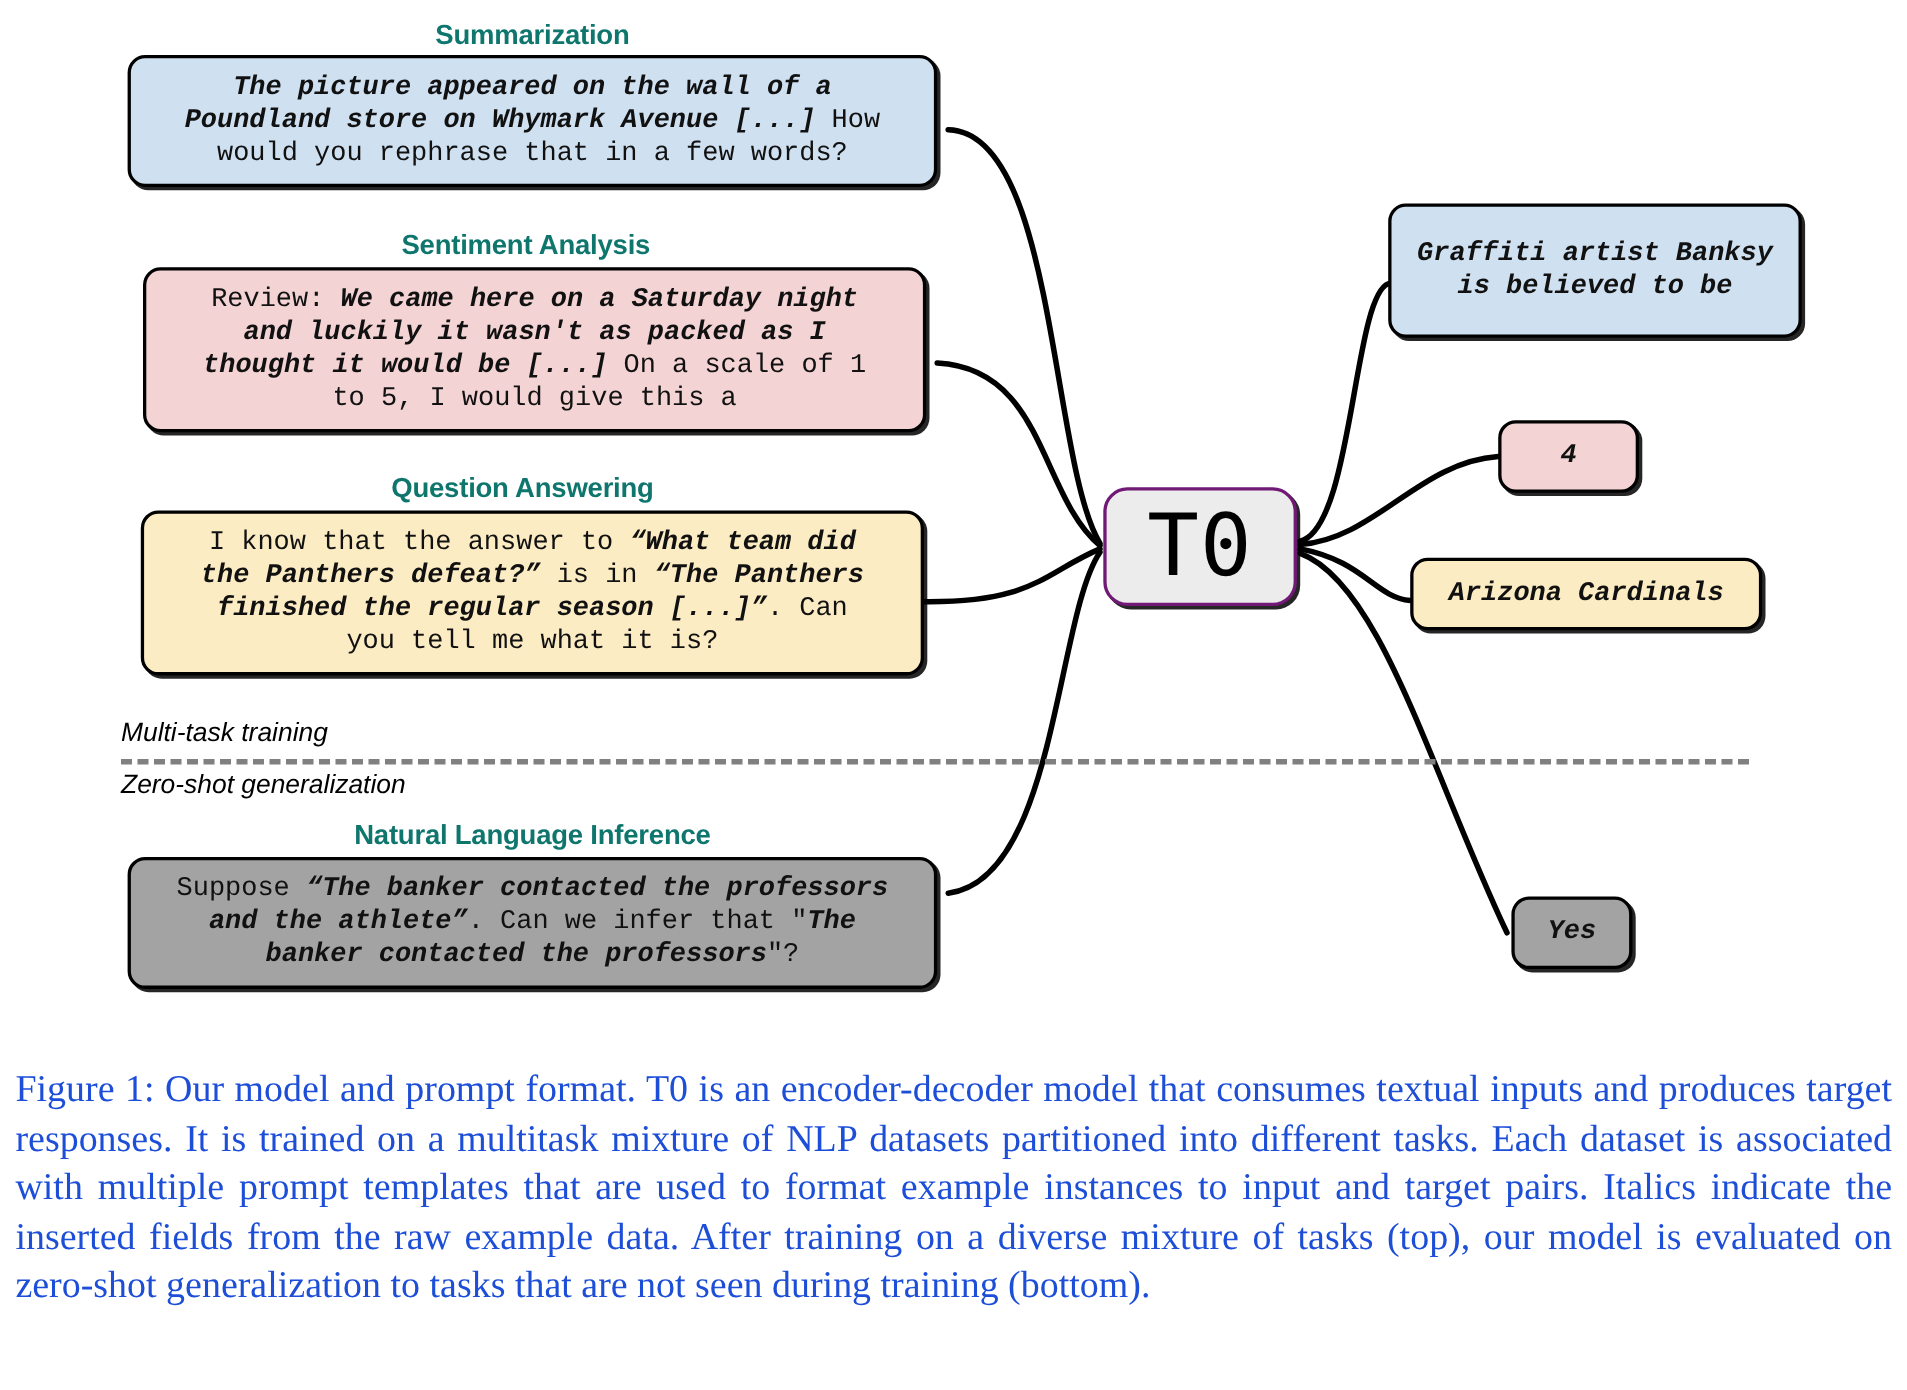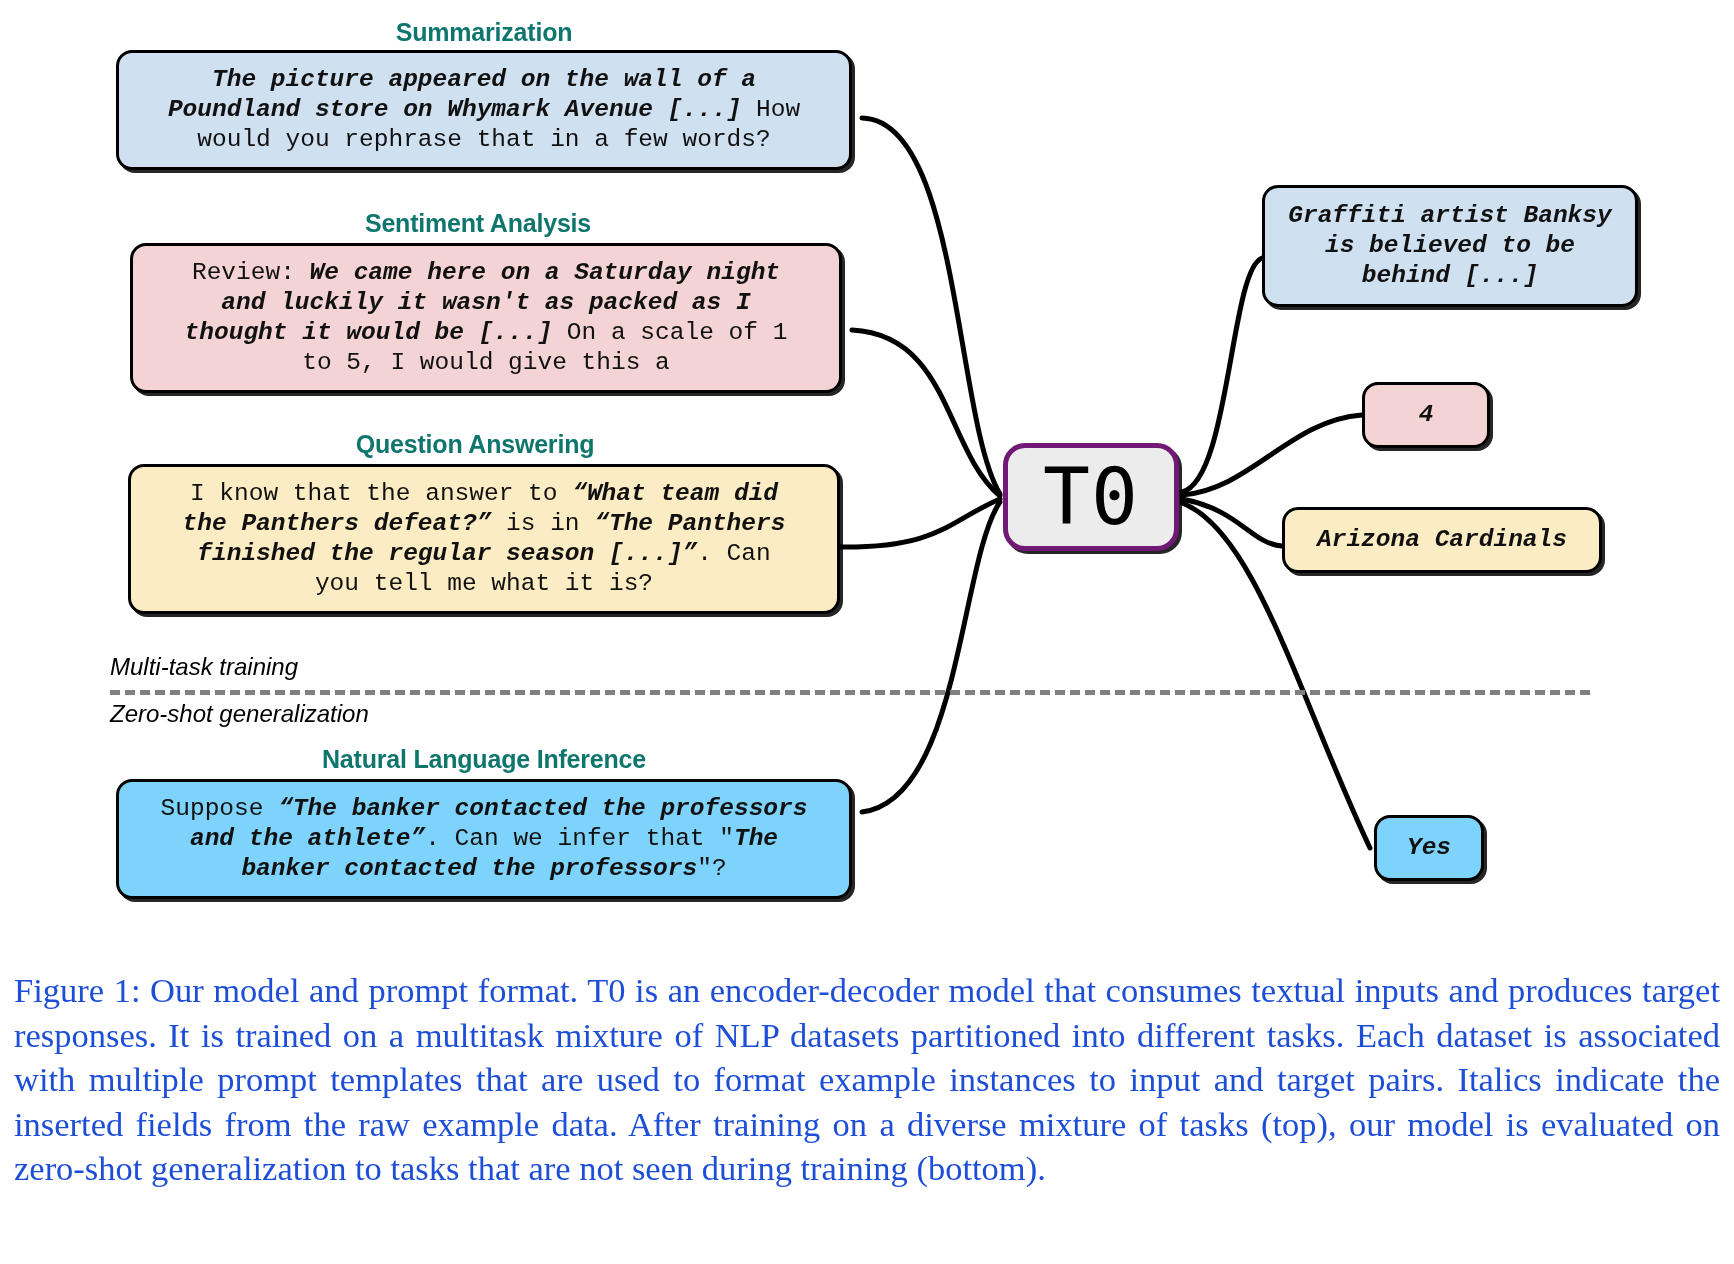--- a/index.html
+++ b/index.html
@@ -59,31 +59,31 @@
     justify-content: center;
     padding: 6px 12px;
     box-shadow: 3px 3px 0 rgba(0,0,0,0.85);
   }
   .node .txt { display: block; width: 100%; }
   .node i { font-style: italic; font-weight: bold; }
 
   .blue   { background: #cfe0f0; }
   .red    { background: #f3d3d3; }
   .yellow { background: #fcecc4; }
-  .green  { background: #7dd3fc; justify-content: flex-end; }
+  .green  { background: #a3a3a3; justify-content: flex-end; }
 
   #t0-node {
     position: absolute;
     left: 1003px;
     top: 443px;
     width: 176px;
     height: 108px;
     box-sizing: border-box;
     background: #ececec;
-    border: 5px solid #701a75;
+    border: 3px solid #701a75;
     border-radius: 22px;
     display: flex;
     align-items: center;
     justify-content: center;
     box-shadow: 3px 3px 0 rgba(0,0,0,0.85);
   }
   #t0-label {
     font-family: "DejaVu Sans Mono", monospace;
     font-size: 78px;
     line-height: 1;
@@ -188,21 +188,20 @@
     </div>
 
     <div id="t0-node">
       <span id="t0-label">T0</span>
     </div>
 
     <div class="node blue" id="node-out-0" style="left:1262px; top:185px; width:376px; height:122px;">
       <span class="txt">
           <span style="display: block;"><i>Graffiti artist Banksy</i></span>
           <span style="display: block;"><i>is believed to be</i></span>
-          <span style="display: block;"><i>behind [...]</i></span>
         </span>
     </div>
 
     <div class="node red" id="node-out-1" style="left:1362px; top:382px; width:128px; height:66px;">
       <span class="txt">
           <span style="display: block;"><i>4</i></span>
         </span>
     </div>
 
     <div class="node yellow" id="node-out-2" style="left:1282px; top:507px; width:320px; height:66px;">

